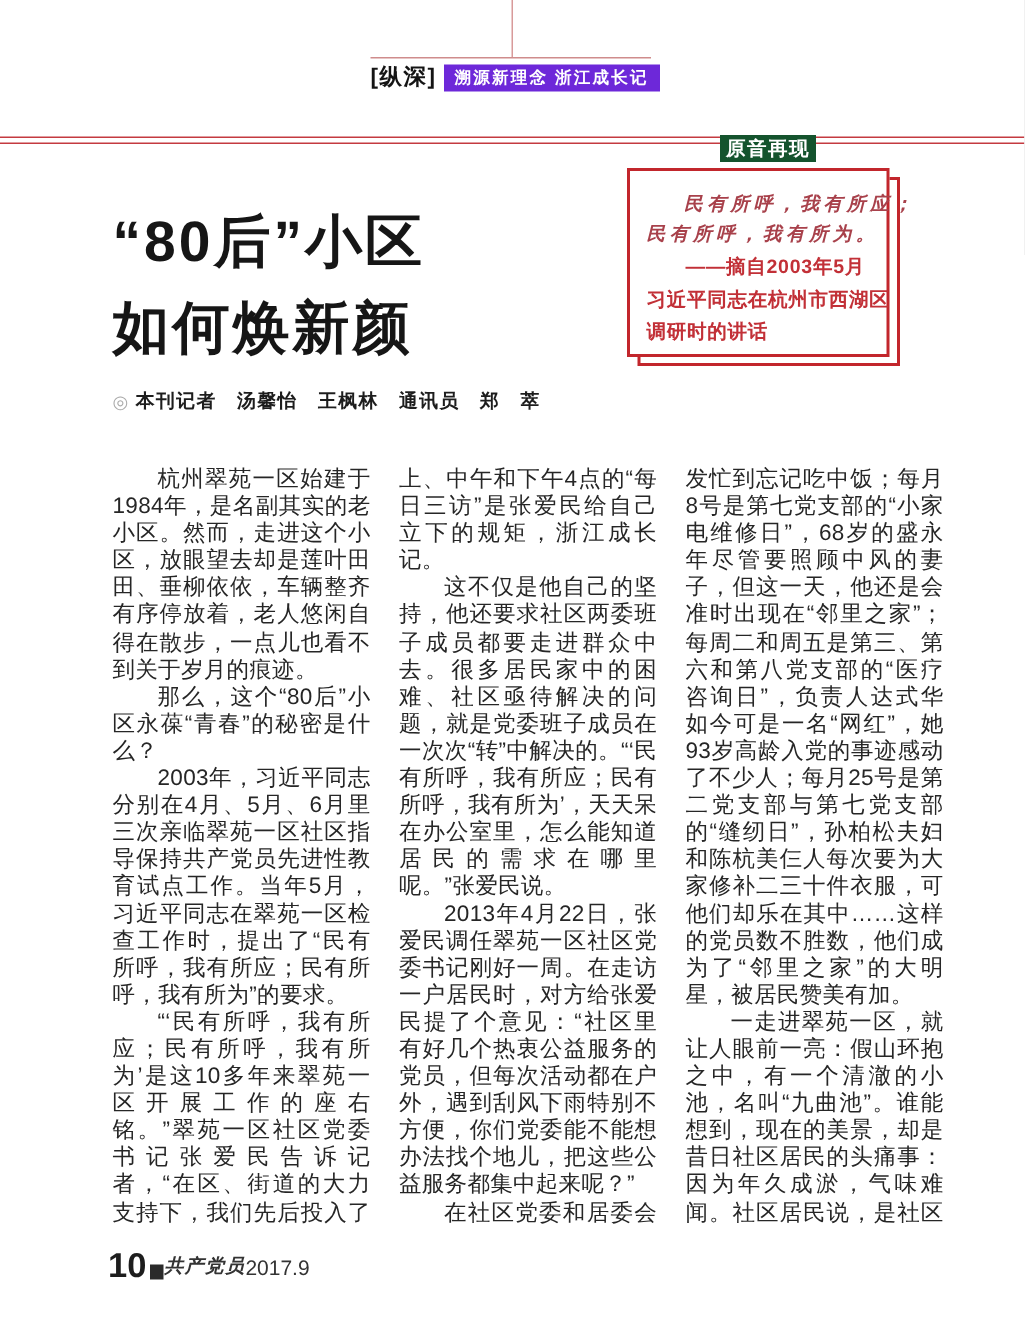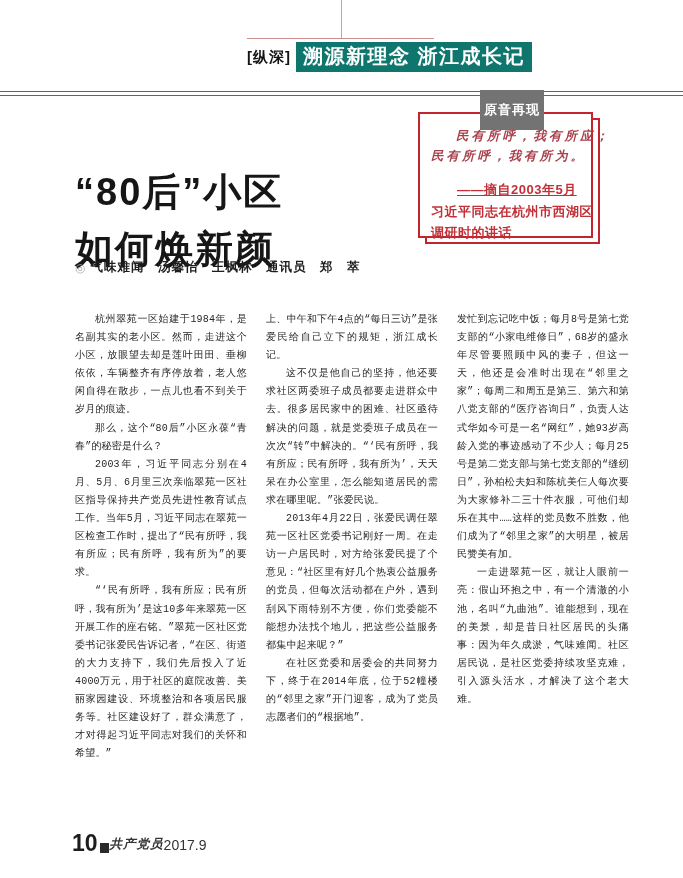--- a/index.html
+++ b/index.html
@@ -9,67 +9,67 @@
     background:#ffffff; overflow:hidden;
     font-family:"Liberation Sans", sans-serif;
   }
   
   .v-line { position:absolute; left:341px; top:0; width:1px; height:38px; background:#d89a9a; }
   .h-line { position:absolute; left:247px; top:38px; width:187px; height:1px; background:#cf8c8c; }
   
   .header-row { position:absolute; left:247px; top:42px; display:flex; align-items:center; gap:5px; }
   .section-label { font-size:15px; font-weight:bold; color:#141414; letter-spacing:1px; }
   .column-title-box {
-    background:#0f766e; color:#fff; font-size:20px; font-weight:bold;
+    background:#6d28d9; color:#fff; font-size:11px; font-weight:bold;
     padding:1px 7px 2px 7px; letter-spacing:1.5px; white-space:nowrap;
   }
   
   .double-rule {
     position:absolute; left:0; top:91px; width:683px; height:5px;
     border-top:1.5px solid #c43a40; border-bottom:1.5px solid #c43a40;
   }
   
   .quote-shadow {
     position:absolute; left:425px; top:118px; width:175px; height:126px;
     border:2px solid #c2262c; background:transparent; z-index:1;
   }
   .quote-box {
     position:absolute; left:418px; top:112px; width:175px; height:126px;
     border:2.5px solid #c2262c; background:#ffffff; z-index:2;
     padding:13px 8px 6px 11px;
   }
   .quote-tab {
-    position:absolute; left:480px; top:90px; width:64px; height:40px;
-    background:#737373; color:#fff; font-size:13px; font-weight:bold;
+    position:absolute; left:480px; top:90px; width:64px; height:18px;
+    background:#14532d; color:#fff; font-size:13px; font-weight:bold;
     display:flex; align-items:center; justify-content:center; letter-spacing:1px; z-index:3;
   }
   .quote-line {
     font-family:Liberation Mono, monospace; font-style:italic; font-weight:bold;
     color:#a8414b; font-size:12.5px; line-height:20px; letter-spacing:3px; white-space:nowrap;
   }
   .quote-line.first { text-indent:2em; }
   .attr-line {
     font-family:"Liberation Sans", sans-serif; font-weight:bold; color:#c23037;
     font-size:13px; line-height:21.5px; letter-spacing:0.5px; white-space:nowrap;
   }
-  .attr-line.first { text-indent:2em; margin-top:12px;text-decoration:underline; }
+  .attr-line.first { text-indent:2em; margin-top:0; }
   
   .title {
     position:absolute; left:75px; top:134px; width:340px;
-    font-size:38px; line-height:57px; font-weight:800; color:#161616; letter-spacing:2px;margin-top:30px;
+    font-size:38px; line-height:57px; font-weight:800; color:#161616; letter-spacing:2px;
   }
   
   .byline { position:absolute; left:75px; top:259px; display:flex; align-items:center; font-size:12.5px; font-weight:bold; color:#1d1d1d; letter-spacing:1px; }
   .byline .ring { color:#a9a9a9; font-size:12px; margin-right:4px; font-weight:normal; }
   
   .columns { position:absolute; left:75px; top:311px; width:554px; height:506px; display:flex; gap:19px; overflow:hidden; }
   .col { width:172px; overflow:hidden; }
   .body-p {
-    font-family:Liberation Mono, monospace;
-    font-size:10px; line-height:18.1px; letter-spacing:0.2px;
+    font-family:Liberation Sans, sans-serif;
+    font-size:15px; line-height:18.1px; letter-spacing:0.2px;
     text-align:justify; color:#262626;
   }
   .body-p.indent { text-indent:2em; }
   .sec-h {
     font-family:"Liberation Sans", sans-serif; font-size:16px; font-weight:bold;
     color:#101010; margin:12px 0 7px 0; letter-spacing:1px;
   }
   
   .footer { position:absolute; left:72px; top:832px; display:flex; align-items:flex-end; }
   .page-num { font-size:23px; line-height:23px; font-weight:bold; color:#1d1d1d; }
@@ -105,21 +105,21 @@
     <div class="attr-line">调研时的讲话</div>
   </div>
 
   <div class="title">
     <div>“80后”小区</div>
     <div>如何焕新颜</div>
   </div>
 
   <div class="byline">
     <span class="ring">◎</span>
-    <span>气味难闻　汤馨怡　王枫林　通讯员　郑　萃</span>
+    <span>本刊记者　汤馨怡　王枫林　通讯员　郑　萃</span>
   </div>
 
   <div class="columns">
     <div class="col">
         <p class="body-p indent">杭州翠苑一区始建于1984年，是名副其实的老小区。然而，走进这个小区，放眼望去却是莲叶田田、垂柳依依，车辆整齐有序停放着，老人悠闲自得在散步，一点儿也看不到关于岁月的痕迹。</p>
         <p class="body-p indent">那么，这个“80后”小区永葆“青春”的秘密是什么？</p>
         <p class="body-p indent">2003年，习近平同志分别在4月、5月、6月里三次亲临翠苑一区社区指导保持共产党员先进性教育试点工作。当年5月，习近平同志在翠苑一区检查工作时，提出了“民有所呼，我有所应；民有所呼，我有所为”的要求。</p>
         <p class="body-p indent">“‘民有所呼，我有所应；民有所呼，我有所为’是这10多年来翠苑一区开展工作的座右铭。”翠苑一区社区党委书记张爱民告诉记者，“在区、街道的大力支持下，我们先后投入了近4000万元，用于社区的庭院改善、美丽家园建设、环境整治和各项居民服务等。社区建设好了，群众满意了，才对得起习近平同志对我们的关怀和希望。”</p>
       </div>
     <div class="col">

